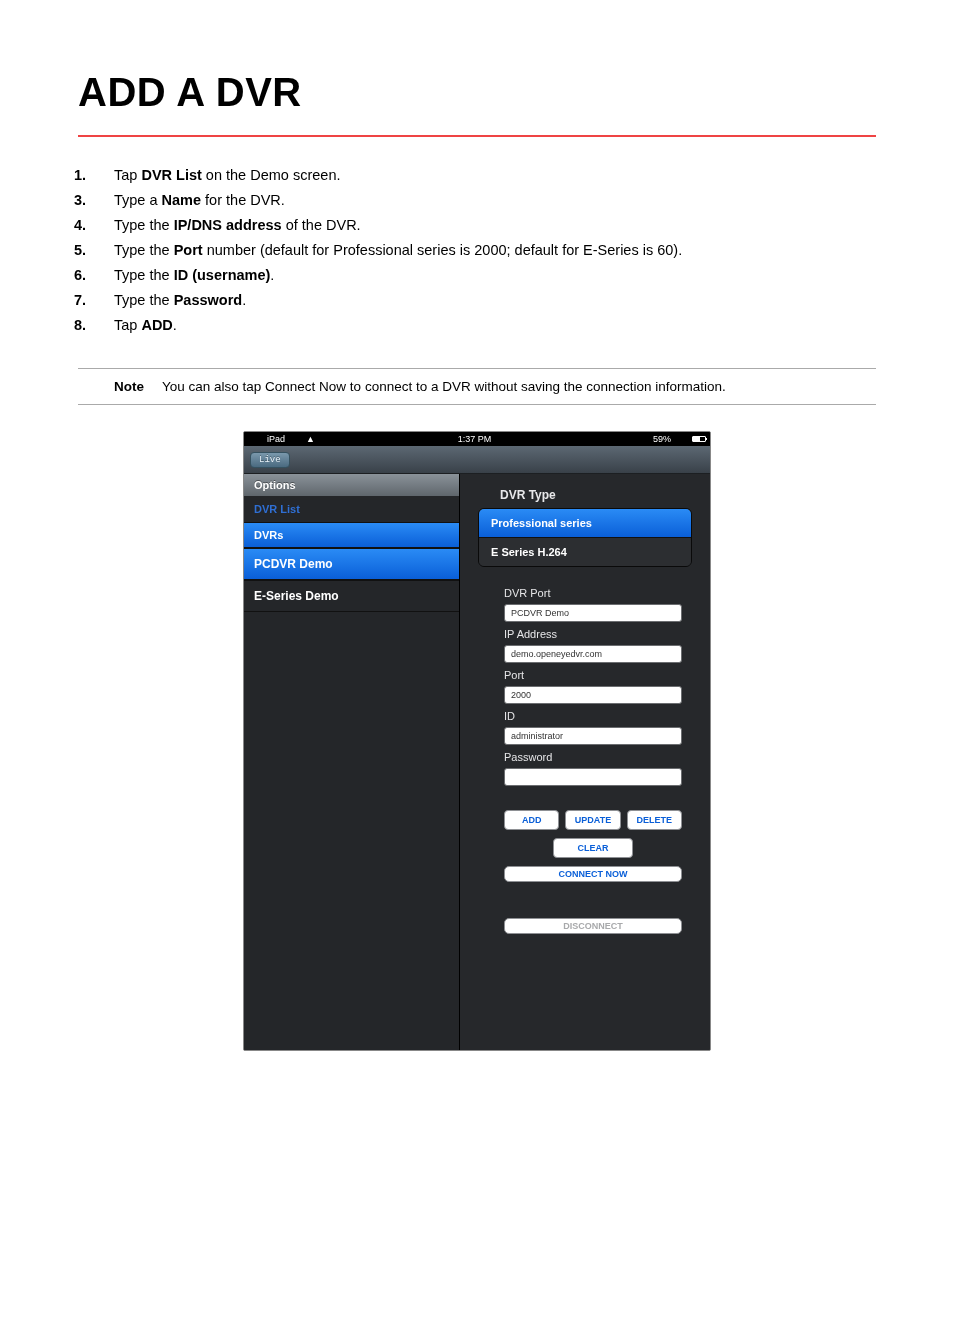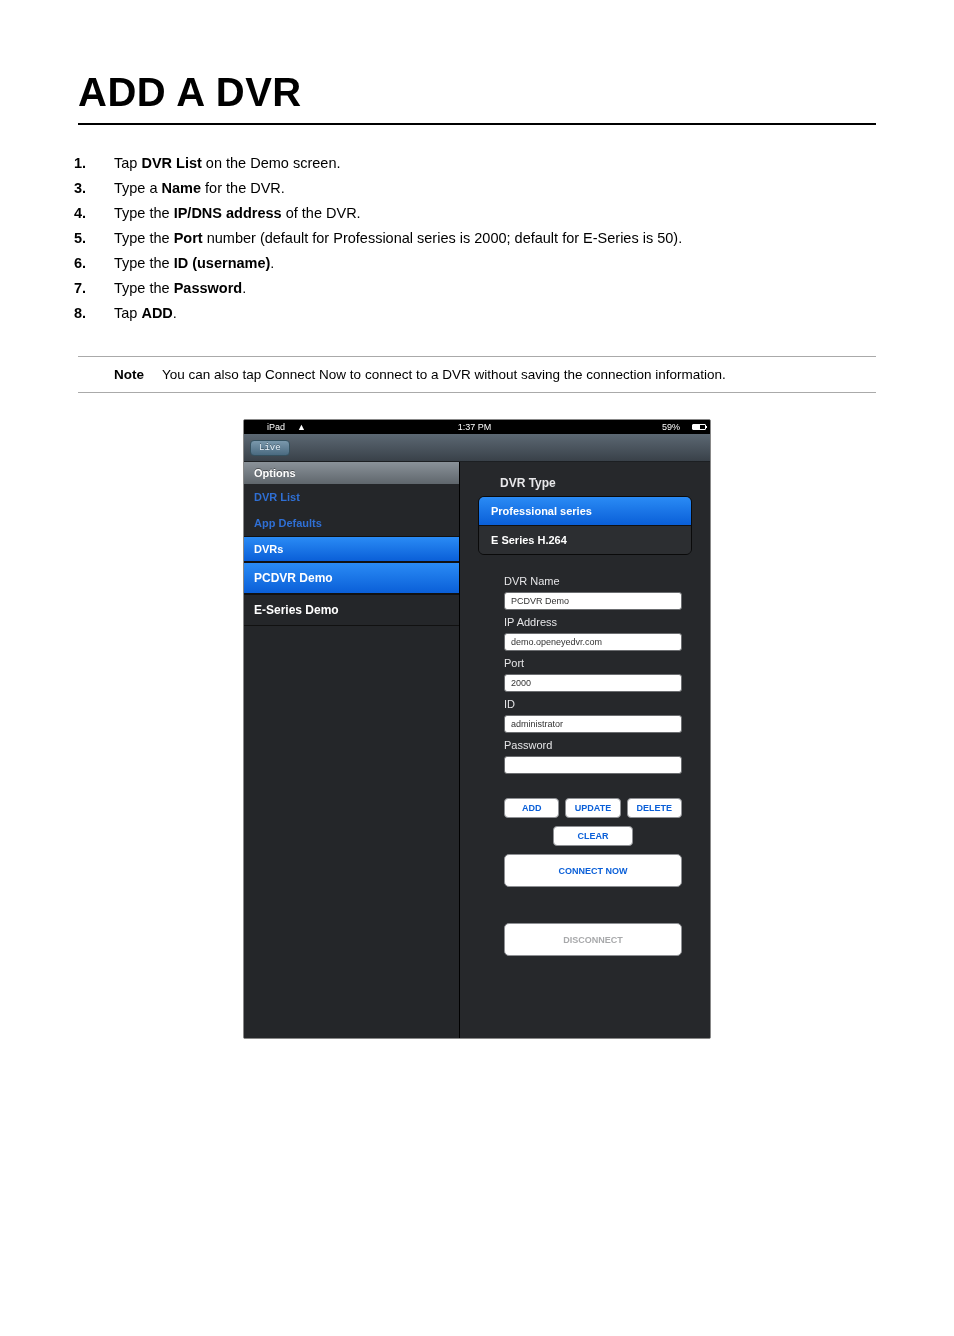--- a/index.html
+++ b/index.html
@@ -10,22 +10,22 @@
     margin: 0 auto;
   }
   .page {
     padding: 70px 78px 40px 78px;
   }
   .page-title {
     font-family: "Arial Black", Arial, sans-serif;
     font-weight: 900;
     font-size: 40px;
     letter-spacing: 0.5px;
-    padding-bottom: 8px;
-    border-bottom: 2px solid #000000;
+    padding-bottom: 20px;
+    border-bottom: 2px solid #ef4444;
   }
   .steps {
     margin-top: 28px;
     font-size: 14.5px;
     line-height: 1.45;
     color: #000;
     padding-left: 0;
   }
   .steps li {
     list-style: none;
@@ -66,21 +66,21 @@
   .status-bar {
     height: 14px;
     background: #000;
     color: #fff;
     font-size: 9px;
     display: flex;
     align-items: center;
     justify-content: space-between;
     padding: 0 4px;
   }
-  .status-left, .status-right { display: flex; align-items: center; gap: 12px; padding-left: 19px; }
+  .status-left, .status-right { display: flex; align-items: center; gap: 21px; padding-left: 19px; }
   .wifi-icon { font-size: 9px; }
   .battery-icon {
     display: inline-block;
     width: 14px; height: 6px;
     border: 1px solid #fff;
     position: relative;
     border-radius: 1px;
   }
   .battery-icon::after {
     content: "";
@@ -220,21 +220,21 @@
     border-radius: 4px;
     font-size: 9px;
     font-weight: 700;
     color: #0a5fd8;
     display: flex;
     align-items: center;
     justify-content: center;
   }
   .wide-btn {
     width: 178px;
-    height: 33px;
+    height: 16px;
     background: #fff;
     border: 1px solid #8e9094;
     border-radius: 5px;
     font-size: 9px;
     font-weight: 700;
     color: #0a5fd8;
     display: flex;
     align-items: center;
     justify-content: center;
     margin-top: 8px;
@@ -246,21 +246,21 @@
 </head>
 <body>
 
 <div class="page">
   <h1 class="page-title">ADD A DVR</h1>
 
   <ol class="steps">
     <li><span class="num">1.</span><span>Tap </span><span class="b">DVR List</span><span> on the Demo screen.</span></li>
     <li><span class="num">3.</span><span>Type a </span><span class="b">Name</span><span> for the DVR.</span></li>
     <li><span class="num">4.</span><span>Type the </span><span class="b">IP/DNS address</span><span> of the DVR.</span></li>
-    <li><span class="num">5.</span><span>Type the </span><span class="b">Port</span><span> number (default for Professional series is 2000; default for E-Series is 50).</span></li>
+    <li><span class="num">5.</span><span>Type the </span><span class="b">Port</span><span> number (default for Professional series is 2000; default for E-Series is 60).</span></li>
     <li><span class="num">6.</span><span>Type the </span><span class="b">ID (username)</span><span>.</span></li>
     <li><span class="num">7.</span><span>Type the </span><span class="b">Password</span><span>.</span></li>
     <li><span class="num">8.</span><span>Tap </span><span class="b">ADD</span><span>.</span></li>
   </ol>
 
   <div class="note-block">
     <div class="note-label">Note</div>
     <div class="note-text">You can also tap Connect Now to connect to a DVR without saving the connection information.</div>
   </div>
 
@@ -278,35 +278,34 @@
     </div>
 
     <div class="nav-bar">
       <div class="live-btn">Live</div>
     </div>
 
     <div class="split">
       <div class="sidebar">
         <div class="sb-header">Options</div>
         <div class="sb-section-label">DVR List</div>
-        <div class="sb-section-label">App Defaults</div>
         <div class="sb-item dvrs-label">DVRs</div>
         <div class="sb-item selected">PCDVR Demo</div>
         <div class="sb-item">E-Series Demo</div>
       </div>
 
       <div class="content">
         <div class="section-title">DVR Type</div>
         <div class="type-list">
           <div class="type-row selected">Professional series</div>
           <div class="type-row">E Series H.264</div>
         </div>
 
         <div class="form-area">
-          <div class="field-label">DVR Name</div>
+          <div class="field-label">DVR Port</div>
           <input class="field-input" value="PCDVR Demo" style="">
 
           <div class="field-label">IP Address</div>
           <input class="field-input" value="demo.openeyedvr.com" style="">
 
           <div class="field-label">Port</div>
           <input class="field-input" value="2000" style="">
 
           <div class="field-label">ID</div>
           <input class="field-input" value="administrator" style="">

